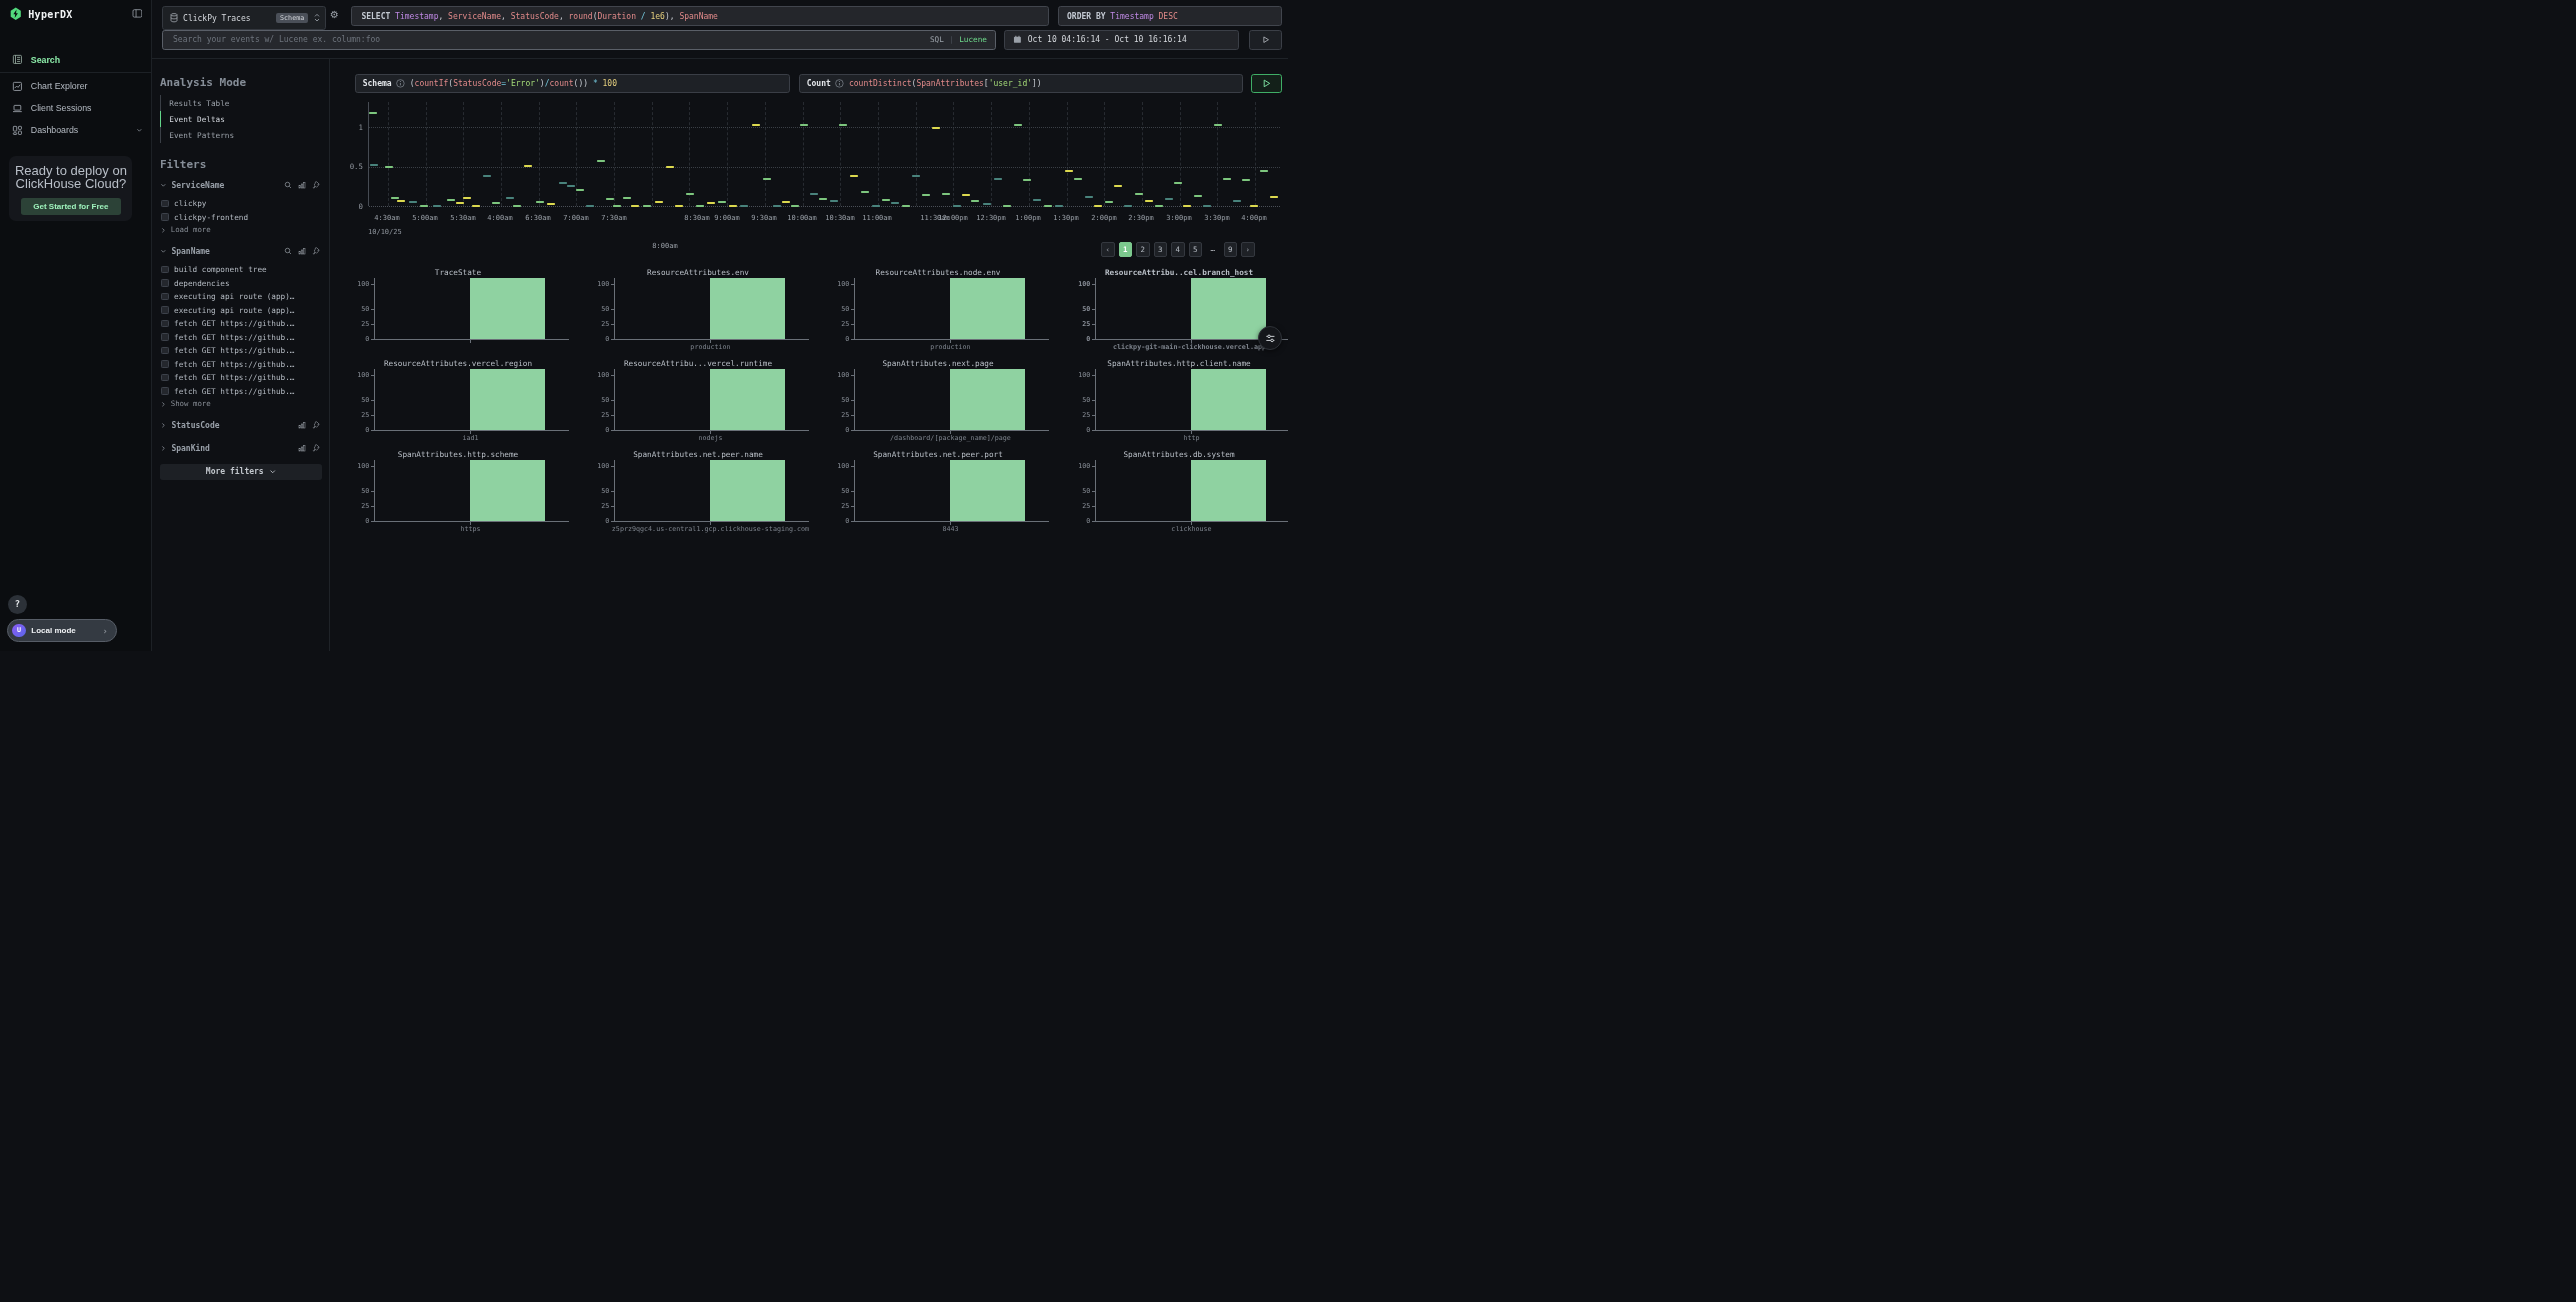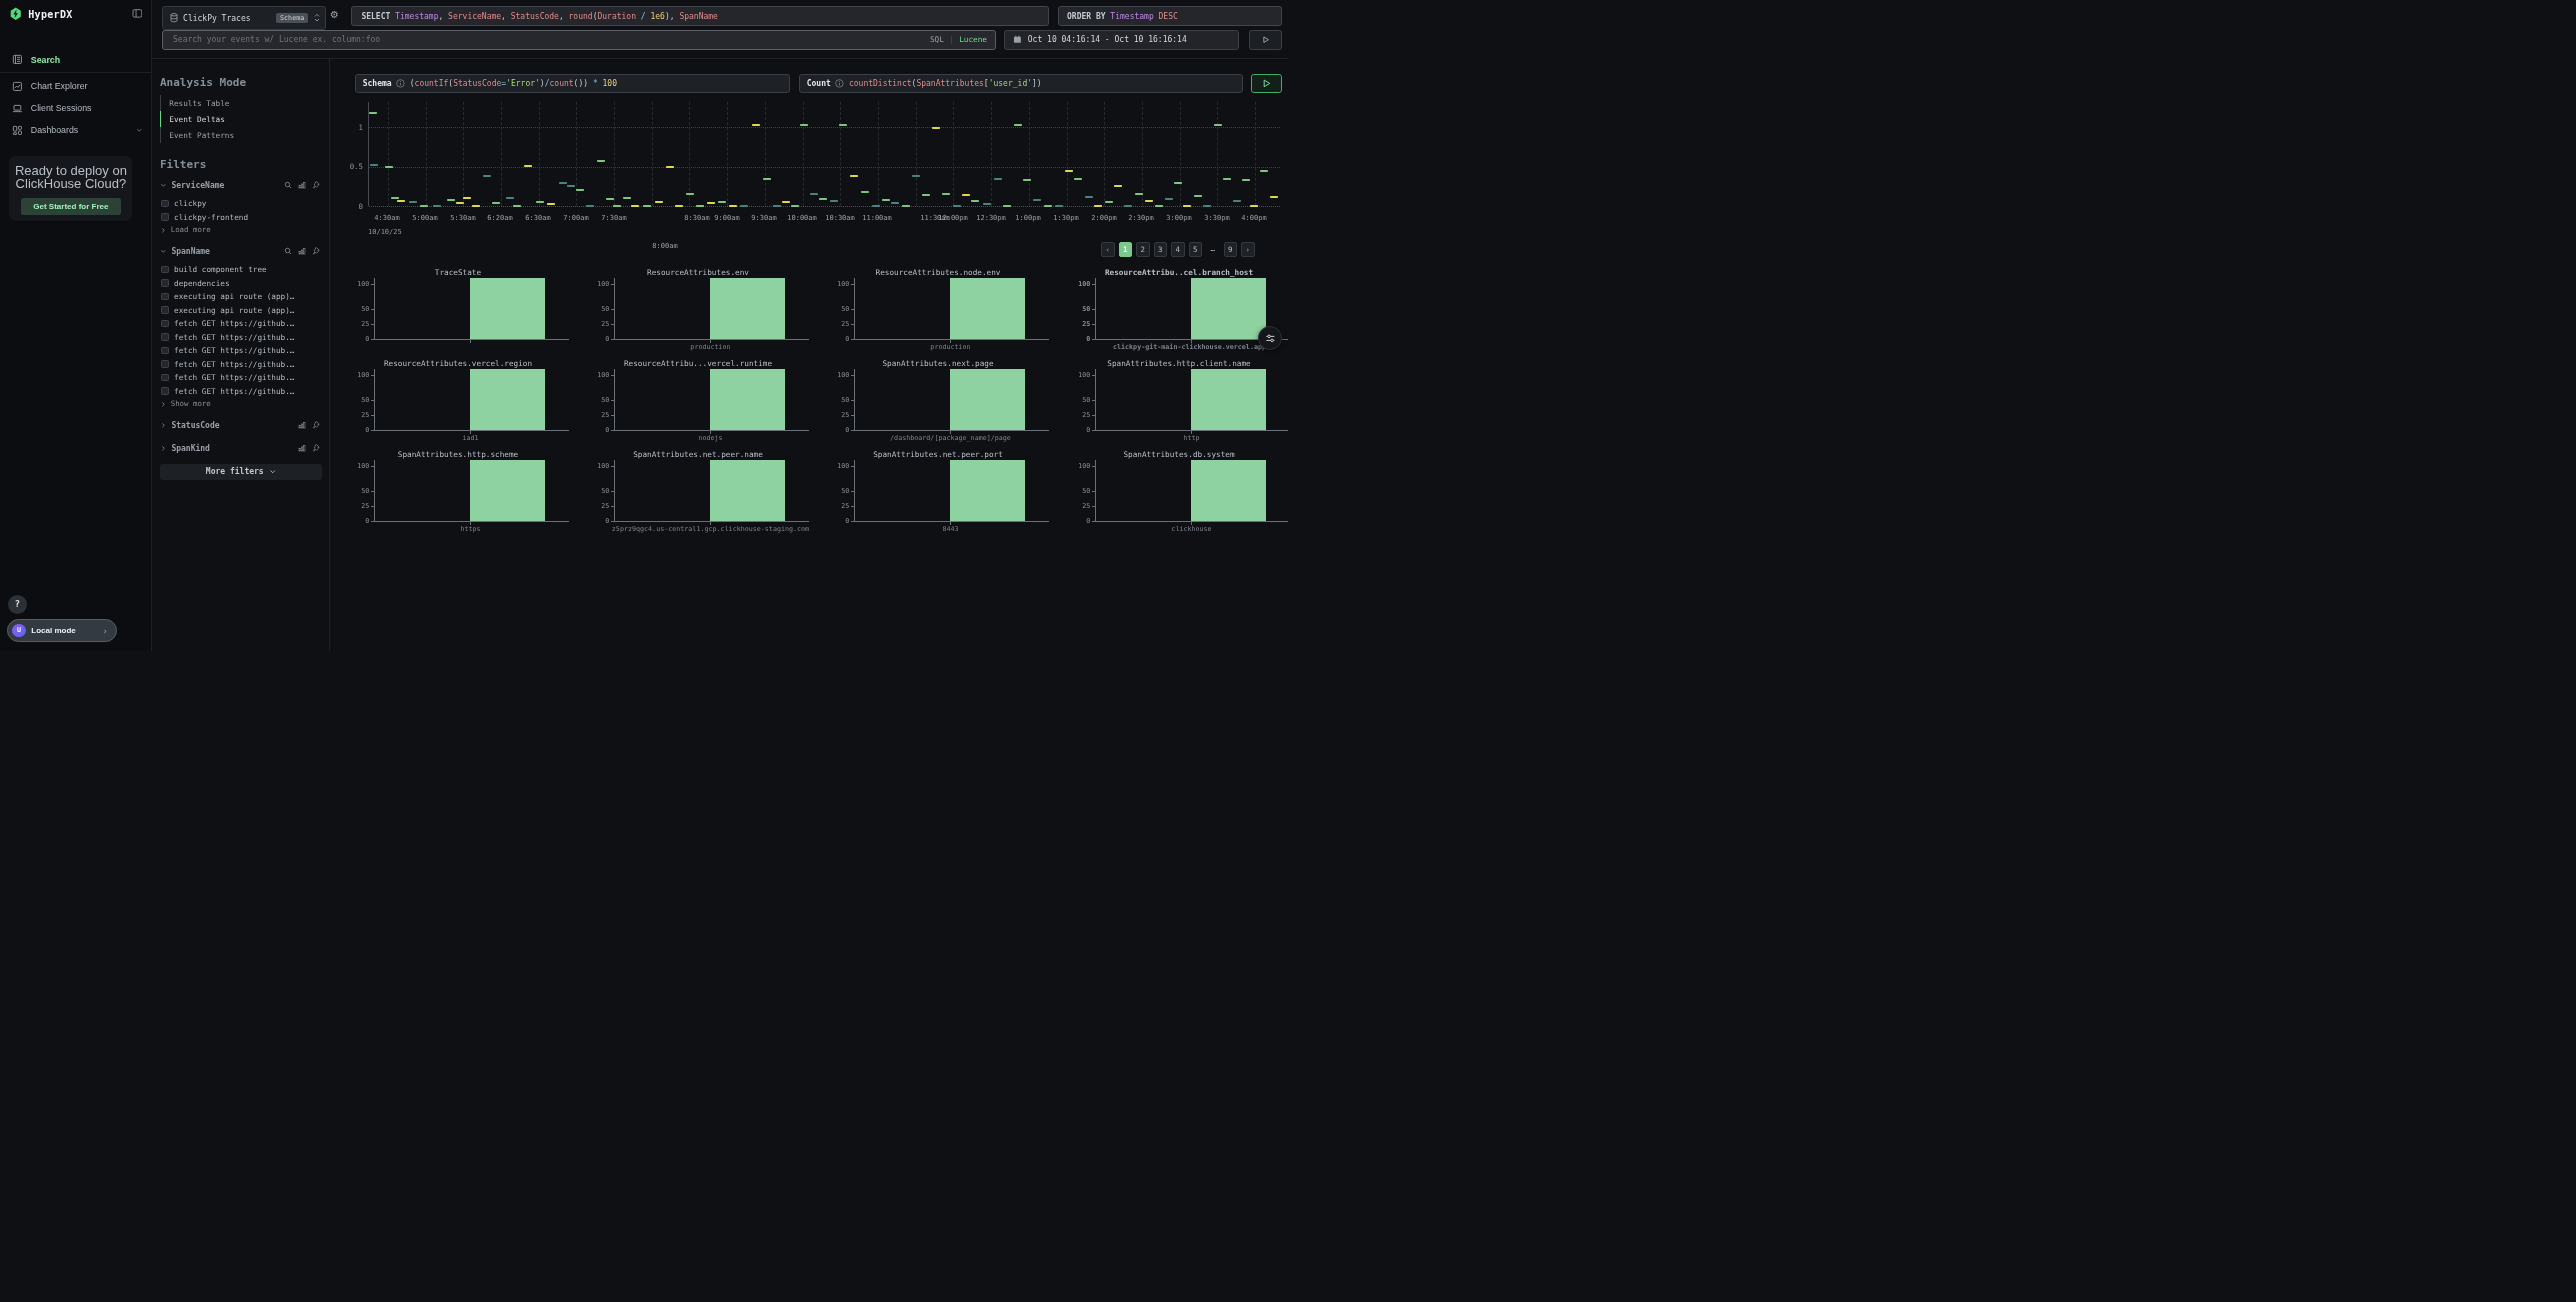--- a/index.html
+++ b/index.html
@@ -584,21 +584,21 @@
     <div class="dash" style="left: 864px; top: 98px; background: rgb(73, 131, 124);"></div>
     <div class="dash" style="left: 873px; top: 77px; background: rgb(125, 198, 126);"></div>
     <div class="dash" style="left: 881px; top: 103px; background: rgb(220, 217, 79);"></div>
     <div class="dash" style="left: 891px; top: 68px; background: rgb(125, 198, 126);"></div>
     <div class="dash" style="left: 901px; top: 94px; background: rgb(220, 217, 79);"></div>
   </div>
 <div id="chart-labels">
     <div class="xlab" style="left: 368px;">4:30am</div>
     <div class="xlab" style="left: 406px;">5:00am</div>
     <div class="xlab" style="left: 444px;">5:30am</div>
-    <div class="xlab" style="left: 481px;">6:20am</div>
+    <div class="xlab" style="left: 481px;">4:00am</div>
     <div class="xlab" style="left: 519px;">6:30am</div>
     <div class="xlab" style="left: 557px;">7:00am</div>
     <div class="xlab" style="left: 595px;">7:30am</div>
     <div class="xlab" style="left: 646px; margin-top: 28px;">8:00am</div>
     <div class="xlab" style="left: 678px;">8:30am</div>
     <div class="xlab" style="left: 708px;">9:00am</div>
     <div class="xlab" style="left: 745px;">9:30am</div>
     <div class="xlab" style="left: 783px;">10:00am</div>
     <div class="xlab" style="left: 821px;">10:30am</div>
     <div class="xlab" style="left: 858px;">11:00am</div>

